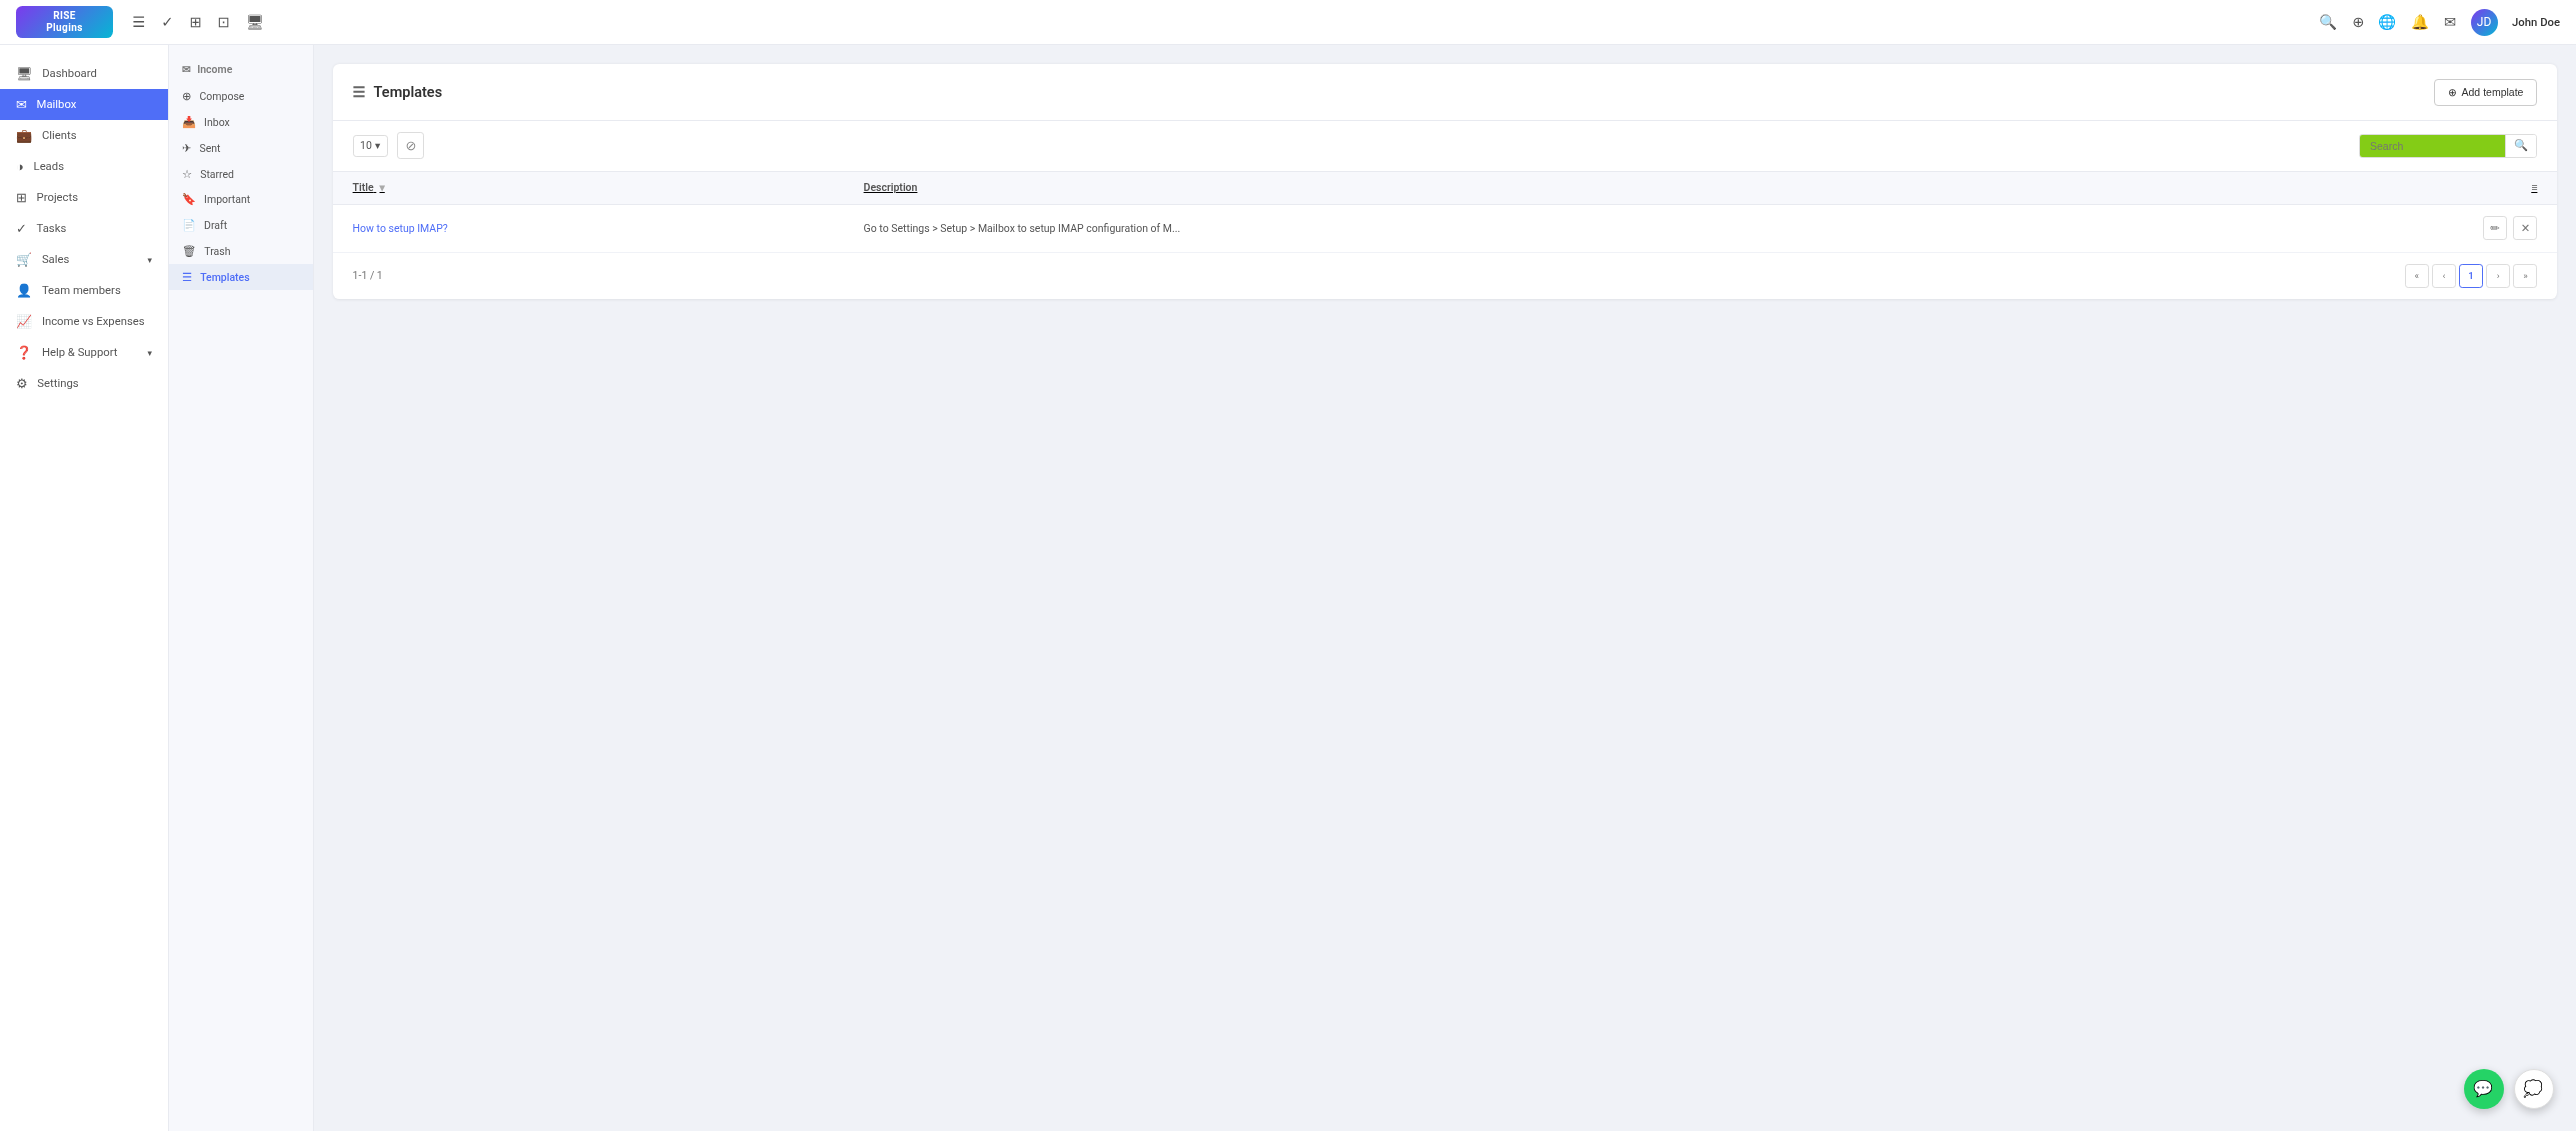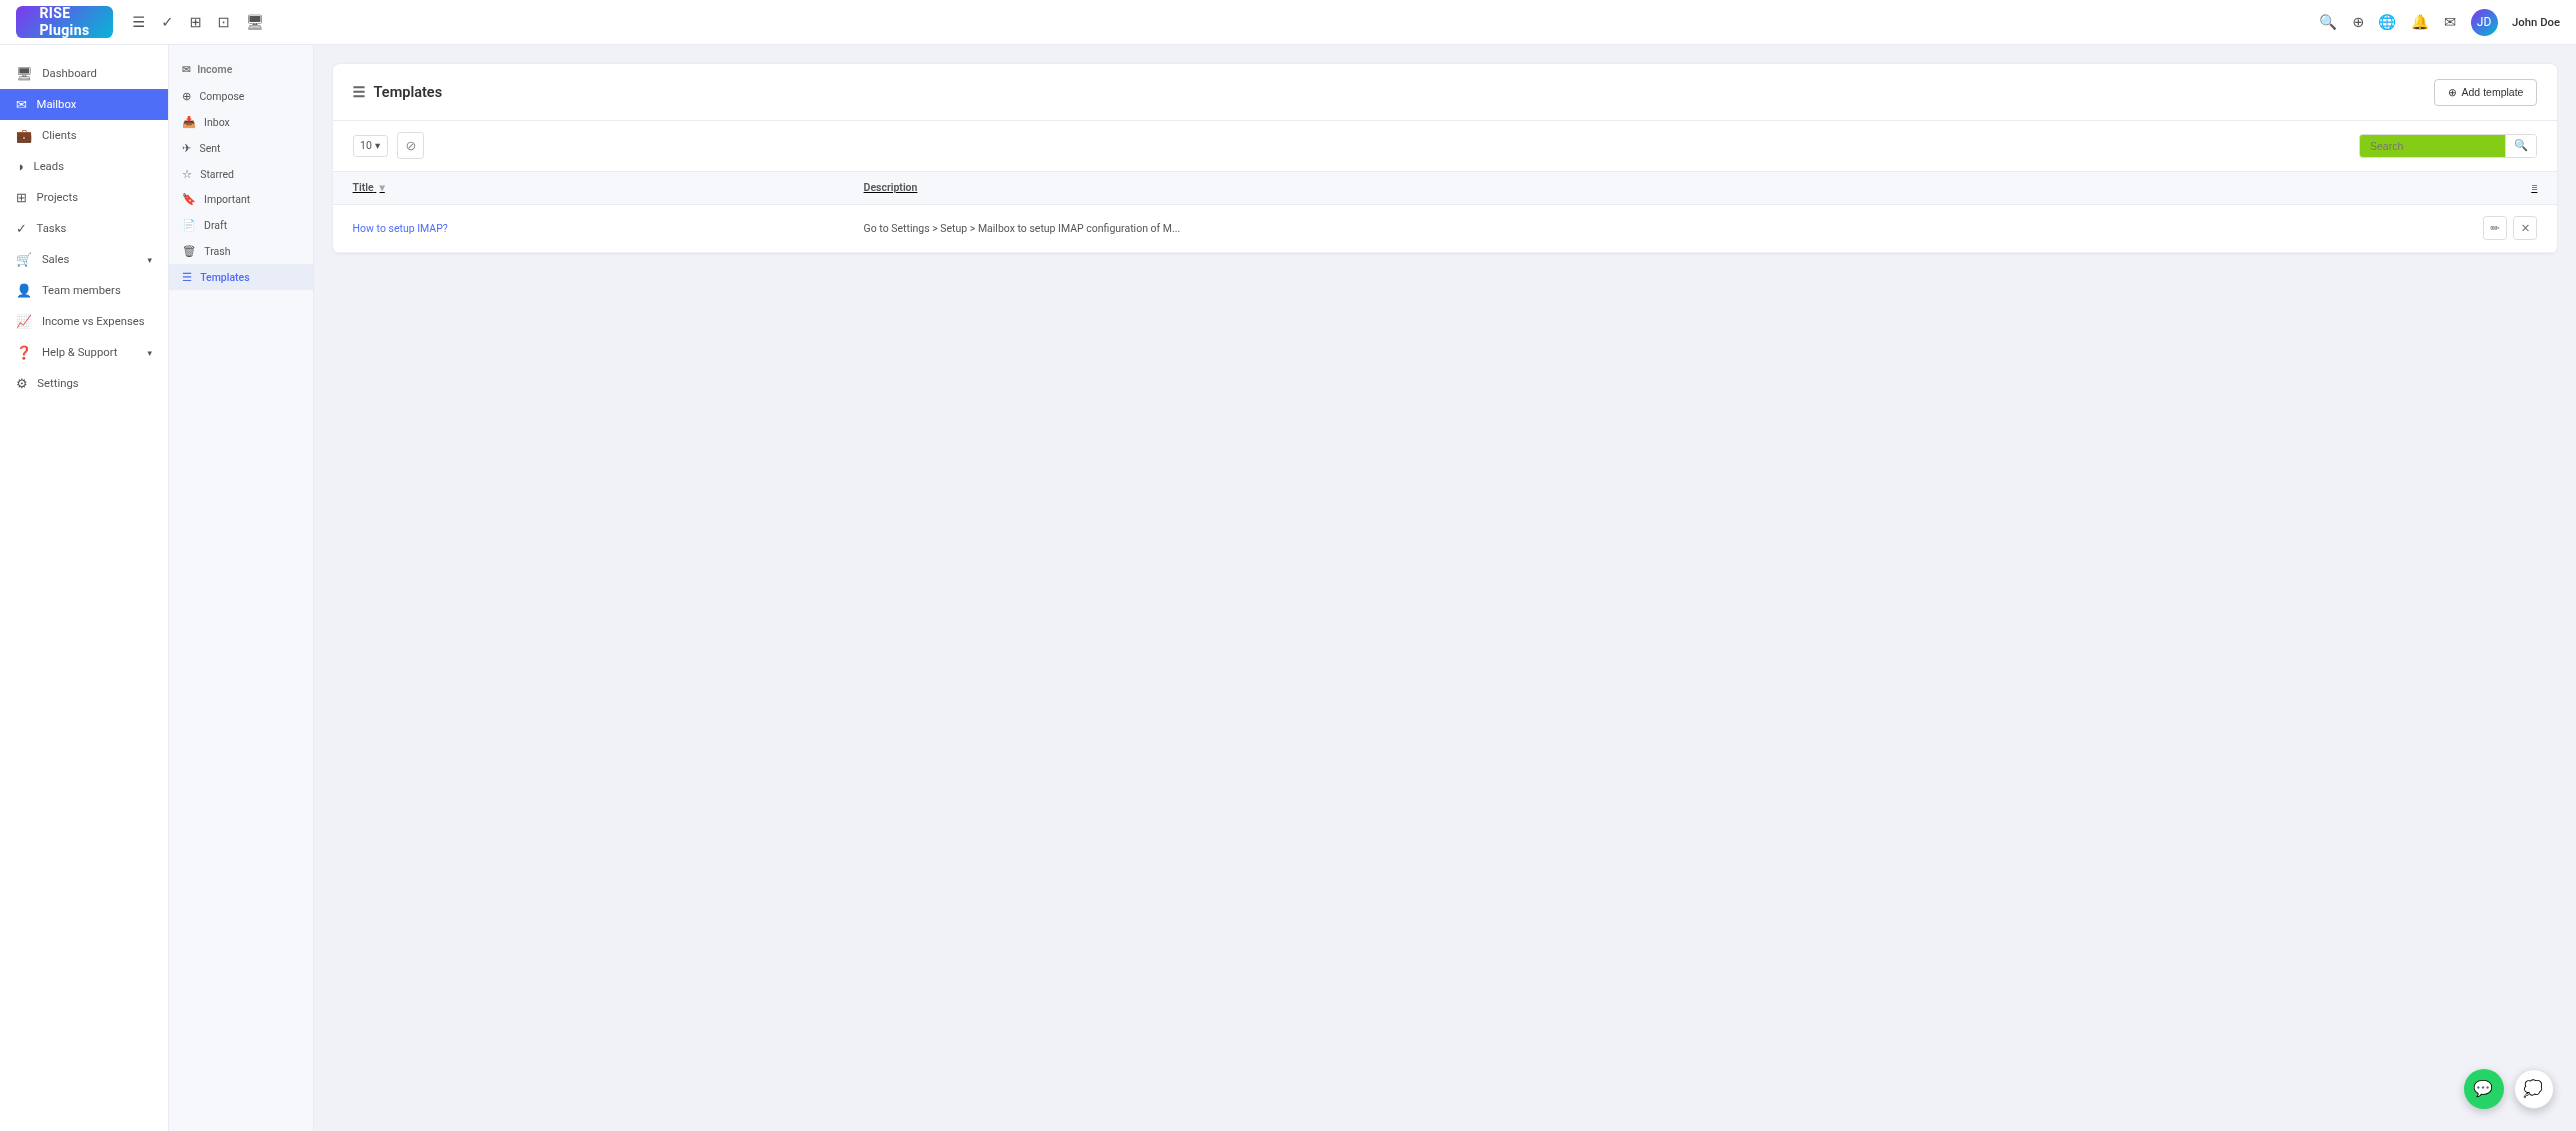--- a/index.html
+++ b/index.html
@@ -331,21 +331,21 @@
       box-shadow: 0 3.2px 9.7px rgba(0,0,0,0.2);
     }
     .fab-green { background: #25d366; }
     .fab-chat { background: #fff; color: #555; border: 0.8px solid #ddd; }
   </style>
 </head>
 <body>
 
 <div class="topnav">
   <div class="topnav-logo">
-    <span style="white-space:pre;line-height:1.2;font-size:14px;">RISE
+    <span style="white-space:pre;text-align:center;line-height:1.2;font-size:10px;">RISE
 Plugins</span>
   </div>
   <div class="topnav-icons">
     <span>☰</span>
     <span>✓</span>
     <span>⊞</span>
     <span>⊡</span>
     <span>🖥</span>
   </div>
   <div class="topnav-right">
@@ -509,20 +509,32 @@
                   </div>
                   <div class="row-action-btn">
                     <span>✕</span>
                   </div>
                 </div>
               </td>
             </tr>
           </tbody>
         </table>
 
+        <div class="pagination-row">
+          <span class="pagination-info">1-1 / 1</span>
+          <div class="pagination-controls">
+            <div class="page-btn">«</div>
+            <div class="page-btn">‹</div>
+            <div class="page-btn active">
+              <span>1</span>
+            </div>
+            <div class="page-btn">›</div>
+            <div class="page-btn">»</div>
+          </div>
+        </div>
 
       </div>
     </div>
   </div>
 </div>
 
 <div class="fab-container">
   <div class="fab fab-green">
     <span>💬</span>
   </div>

